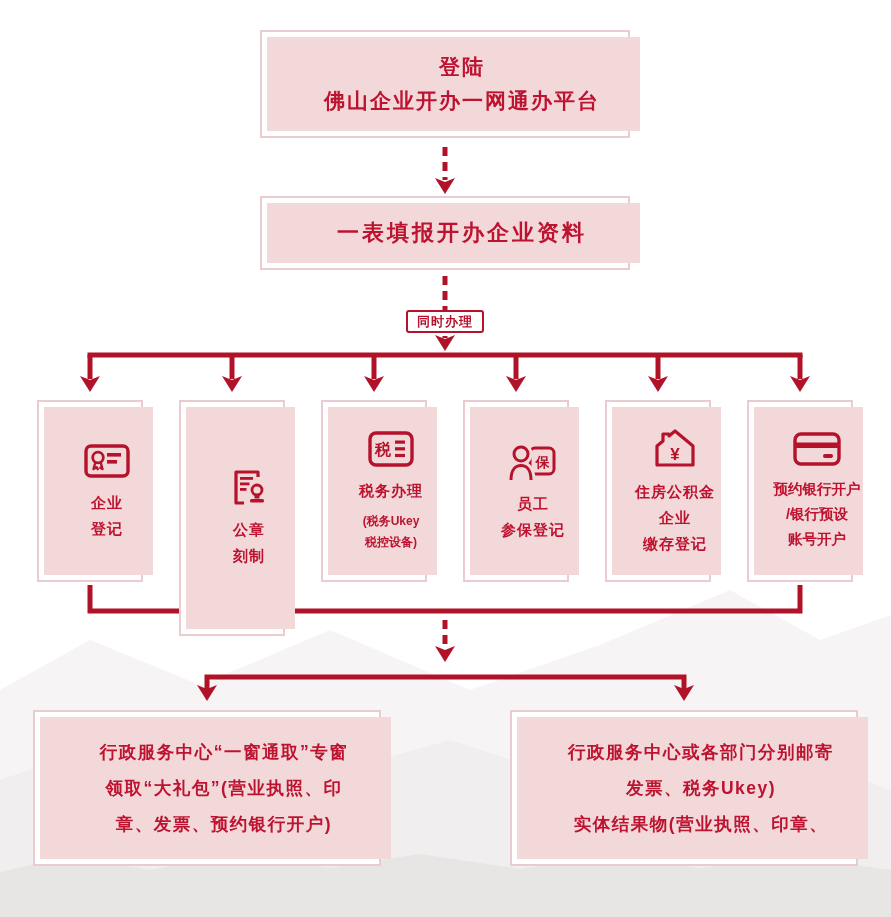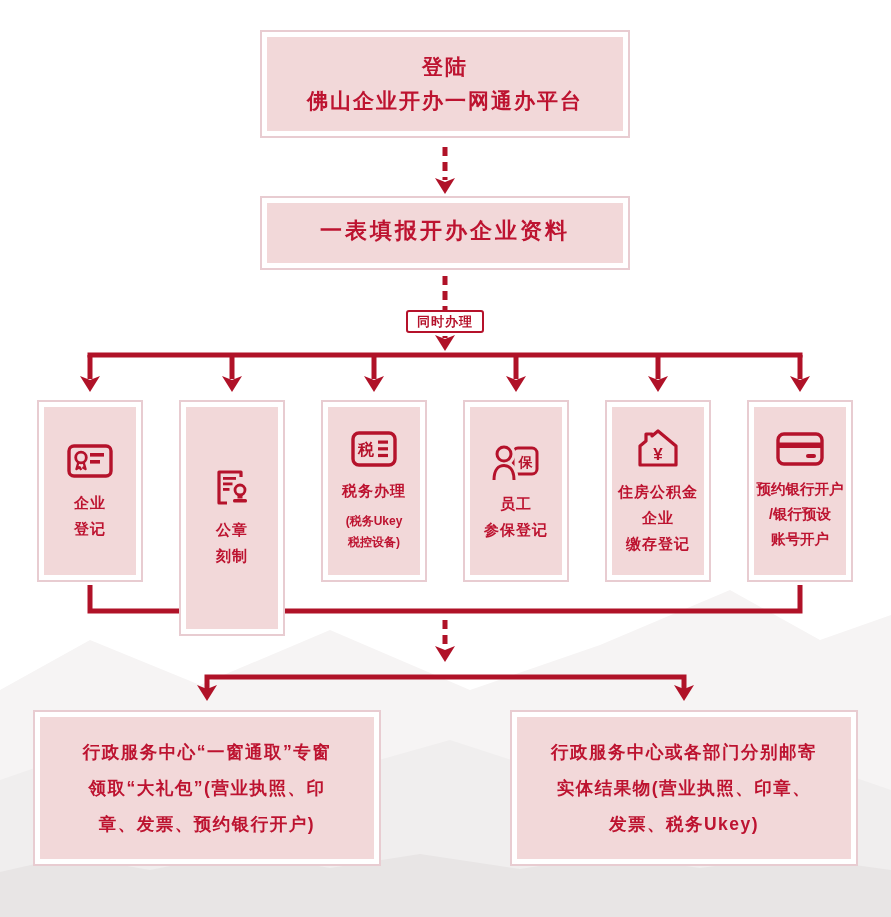--- a/index.html
+++ b/index.html
@@ -11,24 +11,24 @@
   .layer { position:absolute; left:0; top:0; width:891px; height:917px; }
   #mountains { z-index:0; }
   #connectors { z-index:1; }
   .box {
     position:absolute; z-index:2; box-sizing:border-box;
     border:2px solid #e8ccd1; background:#ffffff; padding:5px;
   }
   .box-inner {
     width:100%; height:100%; background:#f2d8d9;
     display:flex; flex-direction:column; align-items:center; justify-content:center;
-    text-align:center; color:#bd1330; font-weight:bold;
+    text-align:center; color:#bd1330; font-weight:bold;padding-left:17px;
   }
   .big-line { font-size:21px; line-height:34px; letter-spacing:2px; }
-  .form-line { font-size:22px; line-height:30px; letter-spacing:3px;font-family:Liberation Mono, monospace; }
+  .form-line { font-size:22px; line-height:30px; letter-spacing:3px; }
   .task-line { font-size:15px; line-height:26px; letter-spacing:1px; }
   .task-line-sm { font-size:14.5px; line-height:25px; letter-spacing:0; }
   .task-sub { font-size:12px; line-height:21px; letter-spacing:0; margin-top:7px; font-weight:bold; }
   .task-icon { margin-bottom:9px; }
   .result-line { font-size:17.5px; line-height:36px; letter-spacing:1.5px; }
   #badge {
     position:absolute; z-index:3; left:406px; top:310px; width:78px; height:23px;
     box-sizing:border-box; background:#ffffff; border:2px solid #b5122b; border-radius:3px;
     color:#b5122b; font-size:13px; font-weight:bold; letter-spacing:1px;
     display:flex; align-items:center; justify-content:center;
@@ -206,16 +206,16 @@
   <div class="box-inner">
     <div class="result-line">行政服务中心“一窗通取”专窗</div>
     <div class="result-line">领取“大礼包”(营业执照、印</div>
     <div class="result-line">章、发票、预约银行开户)</div>
   </div>
 </div>
 
 <div class="box" style="left:510px; top:710px; width:348px; height:156px;">
   <div class="box-inner">
     <div class="result-line">行政服务中心或各部门分别邮寄</div>
+    <div class="result-line">发票、税务Ukey)</div>
     <div class="result-line">实体结果物(营业执照、印章、</div>
-    <div class="result-line">发票、税务Ukey)</div>
   </div>
 </div>
 
 </body></html>

